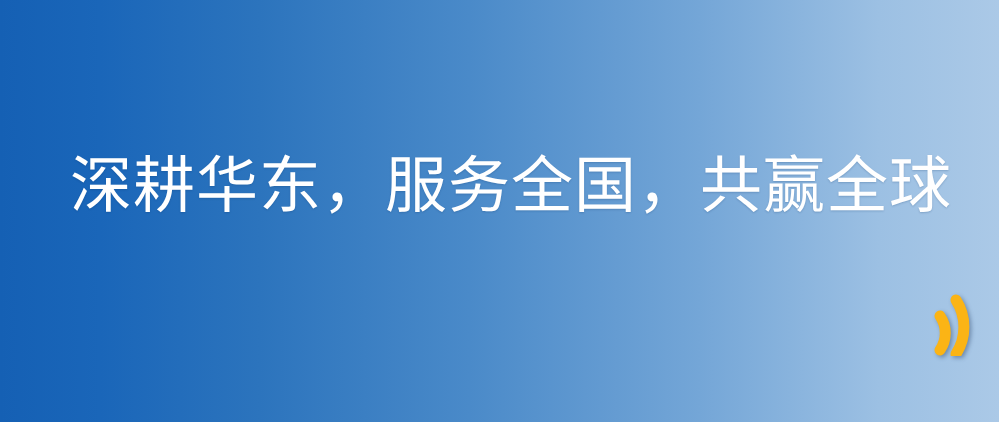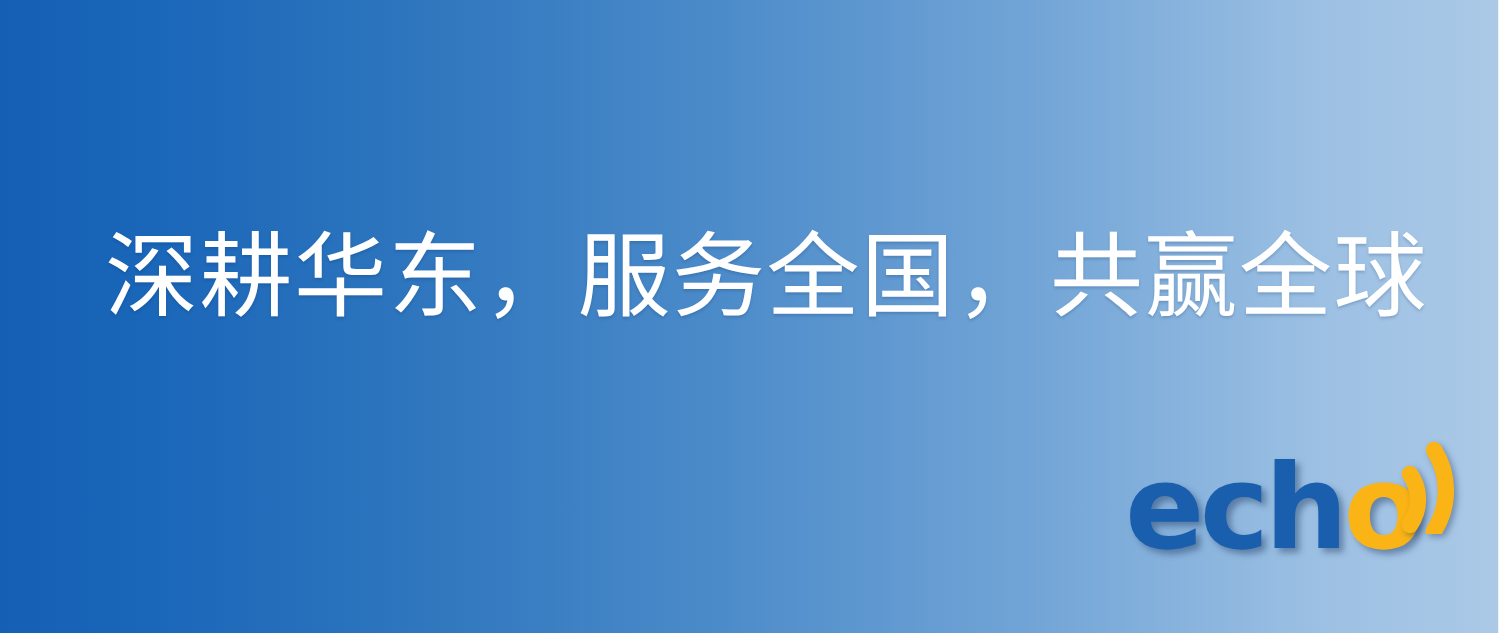--- a/index.html
+++ b/index.html
@@ -129,21 +129,20 @@
 
 <div class="banner">
 
   <h1 class="headline">深耕华东，服务全国，共赢全球</h1>
 
 
   <div class="logo">
 
     <div class="logo-wordmark">
 
-      <div class="logo-echo"><span class="seg-blue">ech</span><span class="seg-gold">o</span></div>
 
       <svg class="logo-waves" viewBox="0 0 70 62">
 
         <path d="M 14 56 A 30 30 0 0 0 14 22" fill="none" stroke="#fbb415" stroke-width="11" stroke-linecap="round"></path>
 
         <path d="M 30 60 A 50 50 0 0 0 30 6" fill="none" stroke="#fbb415" stroke-width="11" stroke-linecap="round"></path>
       </svg>
 
     </div>
 

